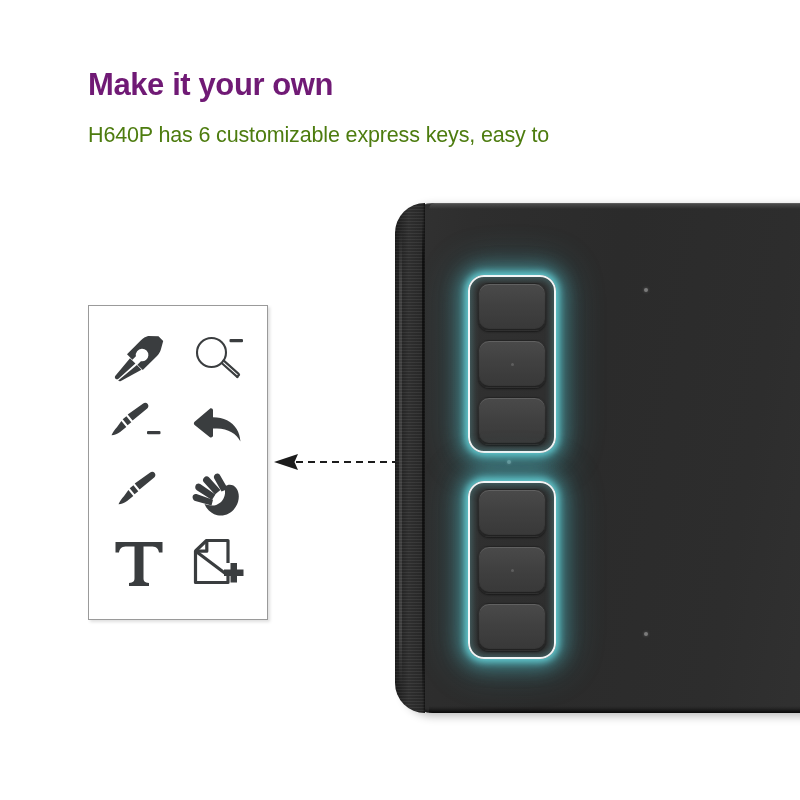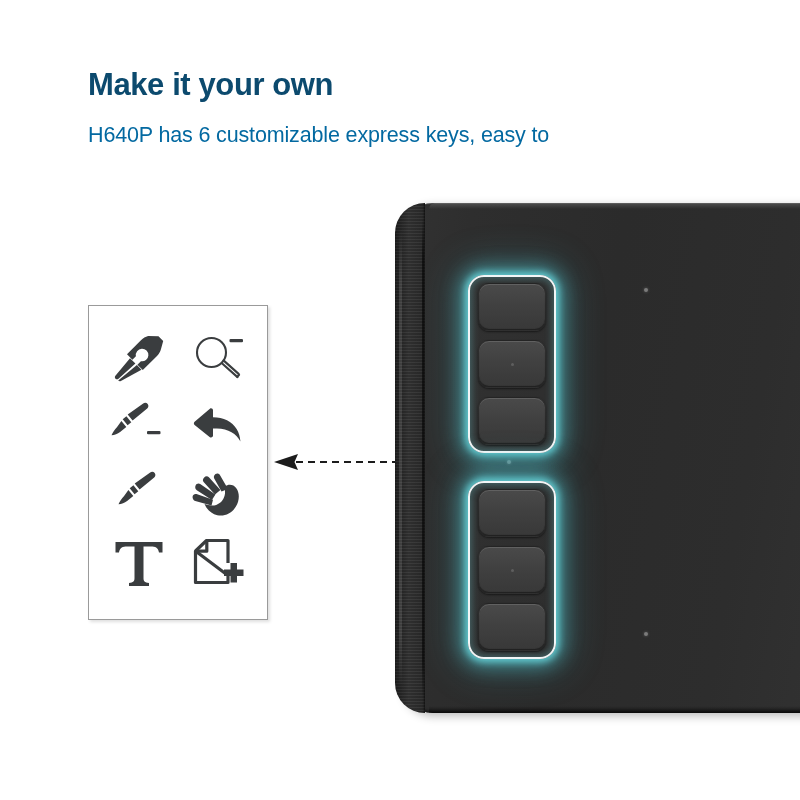--- a/index.html
+++ b/index.html
@@ -16,33 +16,33 @@
     -webkit-font-smoothing: antialiased;
   }
 
   
   #headline {
     position: absolute;
     left: 88px;
     top: 68px;
     font-size: 31px;
     font-weight: bold;
-    color: #0c4a6e;
+    color: #701a75;
     letter-spacing: -0.4px;
     line-height: 1.12;
     white-space: nowrap;
   }
   #subhead {
     position: absolute;
     left: 88px;
     top: 120px;
     width: 600px;
     font-size: 21.5px;
     font-weight: normal;
-    color: #0369a1;
+    color: #4d7c0f;
     line-height: 1.42;
     letter-spacing: -0.15px;
   }
   #subhead .line { display: block; white-space: nowrap; }
 
   
   #icon-panel {
     position: absolute;
     left: 88px;
     top: 305px;

